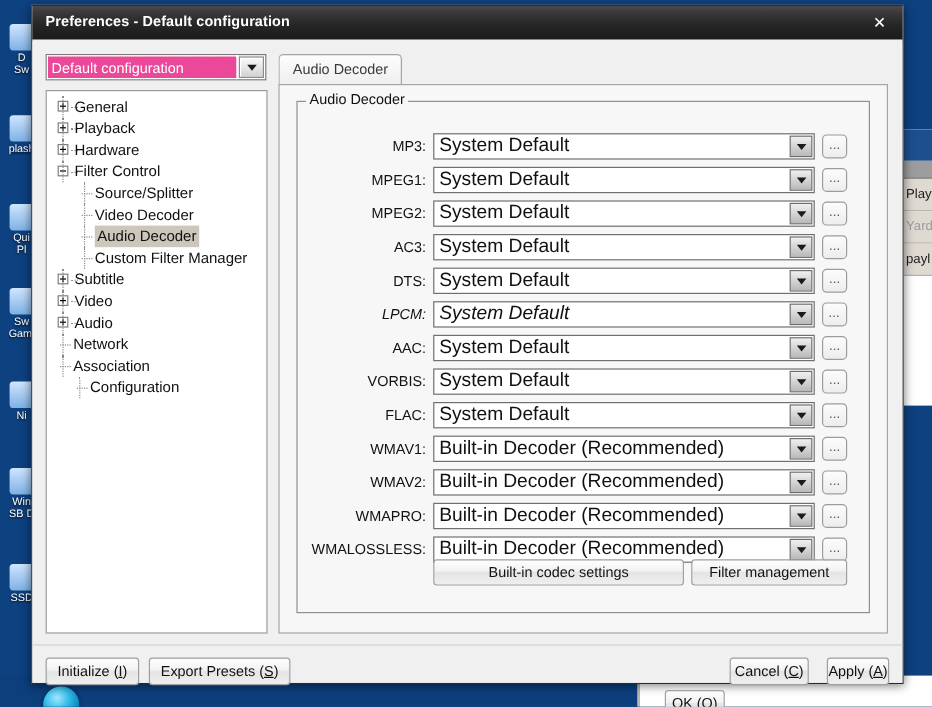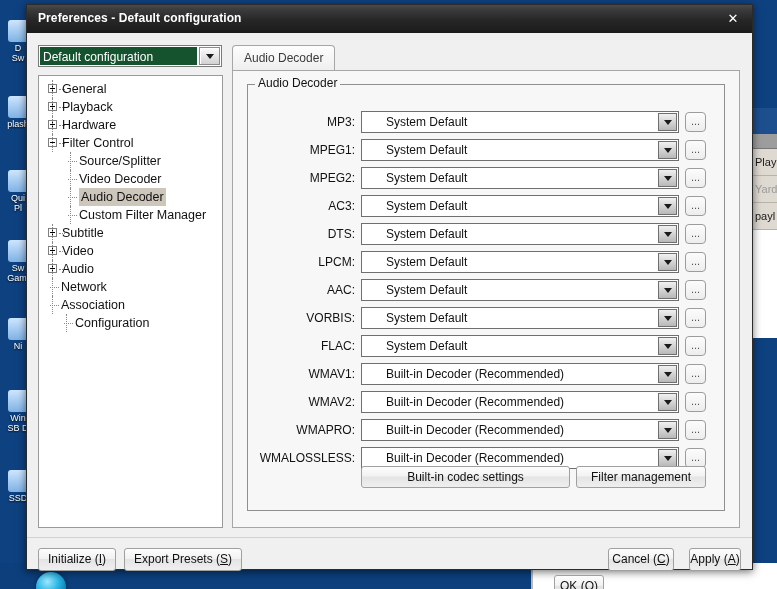--- a/index.html
+++ b/index.html
@@ -44,21 +44,21 @@
   #title-text{position:absolute;left:11px;top:6px;color:#fff;font-size:12px;font-weight:bold;
      letter-spacing:.1px;}
   #close-btn{position:absolute;right:4px;top:3px;width:30px;height:22px;color:#fff;
      font-size:13px;text-align:center;line-height:22px;cursor:pointer;}
 
   #dlg-body{position:absolute;left:0;top:28px;right:0;bottom:0;background:#f0f0f0;}
 
   
   #config-combo{position:absolute;left:11px;top:12px;width:184px;height:22px;
      border:1px solid #7a7a7a;background:#fff;box-sizing:border-box;display:flex;}
-  #config-combo .cc-val{flex:1;background:#14532d;color:#fff;font-size:12px;
+  #config-combo .cc-val{flex:1;background:#ec4899;color:#fff;font-size:12px;
      line-height:18px;padding:1px 3px;margin:1px;outline:1px dotted #fff;overflow:hidden;white-space:nowrap;}
   #config-combo .cc-arrow{width:19px;margin:1px;
      background:linear-gradient(180deg,#fbfbfb,#d2d2d2);border:1px solid #8b8b8b;
      box-shadow:inset 1px 1px 0 #fff;display:flex;align-items:center;justify-content:center;}
   .tri-down{width:0;height:0;border-left:4px solid transparent;border-right:4px solid transparent;
      border-top:5px solid #1a1a1a;}
 
   
   #tab-strip{position:absolute;left:205px;top:12px;height:26px;}
   #tab-audio{display:inline-block;height:25px;padding:0 11px;line-height:25px;font-size:12px;
@@ -85,22 +85,22 @@
   #grp{position:absolute;left:14px;top:13px;width:478px;height:427px;
      border:1px solid #8f8f8f;box-sizing:border-box;}
   #grp-legend{position:absolute;left:22px;top:5px;background:#f7f7f7;padding:0 3px;
      font-size:12px;color:#111;}
 
   .row{position:absolute;height:22px;left:0;width:100%;}
   .row .rlabel{position:absolute;left:0;width:122px;text-align:right;font-size:12px;
      line-height:22px;color:#111;}
   .row .combo{position:absolute;left:128px;width:318px;height:22px;border:1px solid #6f6f6f;
      background:#fff;box-sizing:border-box;display:flex;}
-  .row .combo .cval{flex:1;font-size:12px;line-height:20px;padding-left:4px;color:#111;
-     overflow:hidden;white-space:nowrap;margin-left:20px;}
+  .row .combo .cval{flex:1;font-size:16px;line-height:20px;padding-left:4px;color:#111;
+     overflow:hidden;white-space:nowrap;}
   .row .combo .carr{width:17px;margin:1px;background:linear-gradient(180deg,#f0f0f0,#b8b8b8);
      border:1px solid #6f6f6f;display:flex;align-items:center;justify-content:center;}
   .row .browse{position:absolute;left:452px;width:21px;height:20px;top:1px;
      background:linear-gradient(180deg,#fcfcfc,#ededed);border:1px solid #9c9c9c;border-radius:4px;
      font-size:11px;color:#555;text-align:center;line-height:16px;box-sizing:border-box;}
 
   .btn{background:linear-gradient(180deg,#fdfdfd 0%,#f2f2f2 45%,#e4e4e4 50%,#efefef 100%);
      border:1px solid #a0a0a0;border-radius:3px;font-size:12px;color:#111;text-align:center;
      box-sizing:border-box;cursor:pointer;}
   #btn-codec{position:absolute;left:128px;top:395px;width:209px;height:22px;line-height:20px;}
@@ -318,21 +318,21 @@
           <div class="row" style="top: 152px;">
             <div class="rlabel">DTS:</div>
             <div class="combo">
               <div class="cval">System Default</div>
               <div class="carr">
                 <span class="tri-down"></span>
               </div>
             </div>
             <div class="browse">...</div>
           </div>
-          <div class="row" style="top: 180px;">
+          <div class="row" style="top: 180px; font-style: italic;">
             <div class="rlabel">LPCM:</div>
             <div class="combo">
               <div class="cval">System Default</div>
               <div class="carr">
                 <span class="tri-down"></span>
               </div>
             </div>
             <div class="browse">...</div>
           </div>
           <div class="row" style="top: 208px;">

